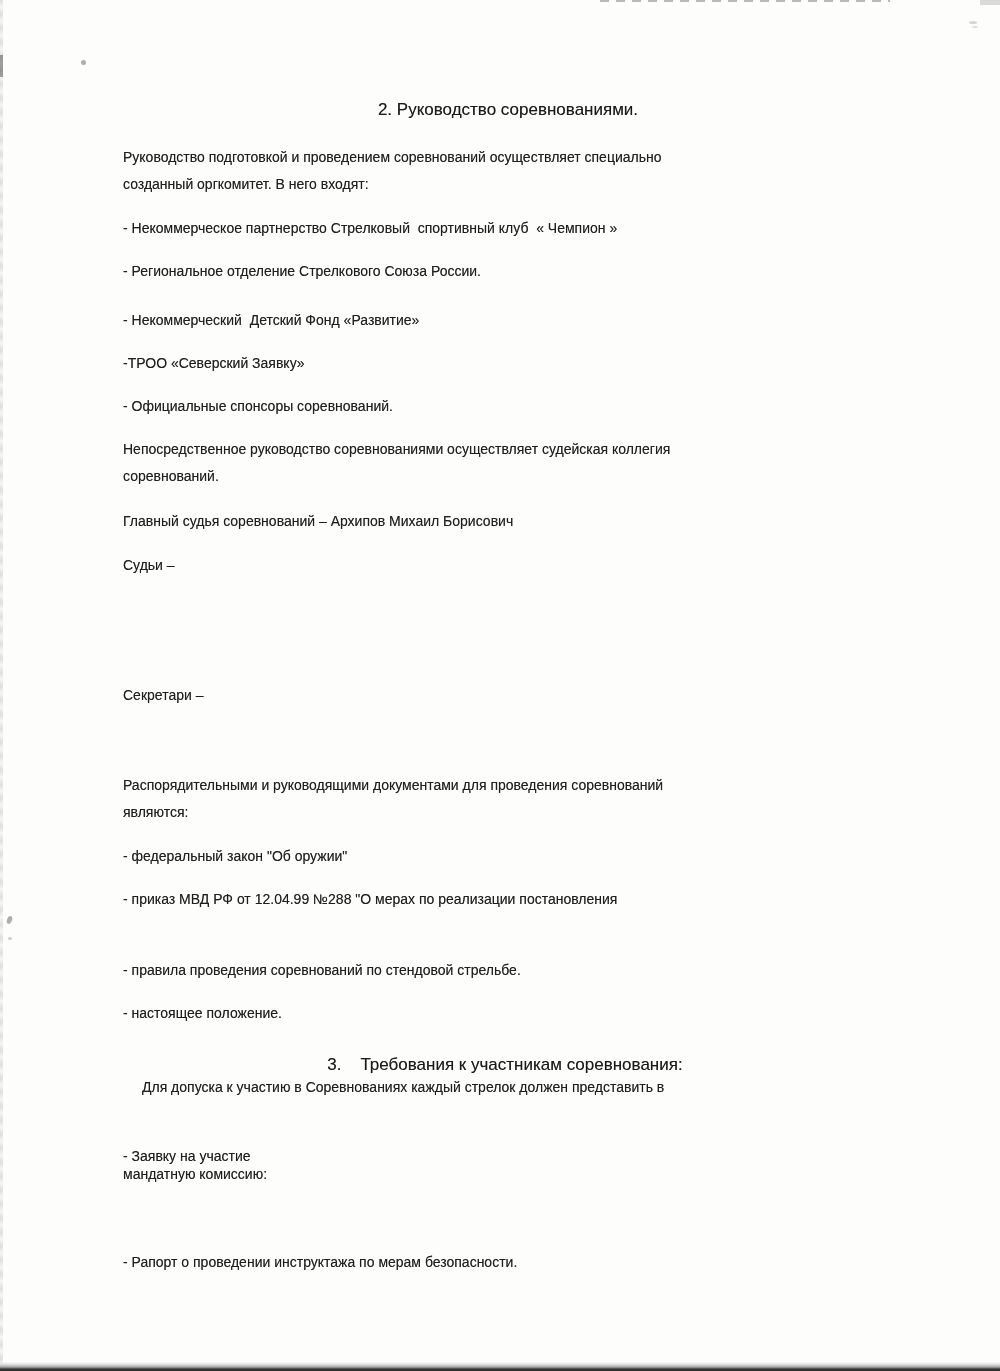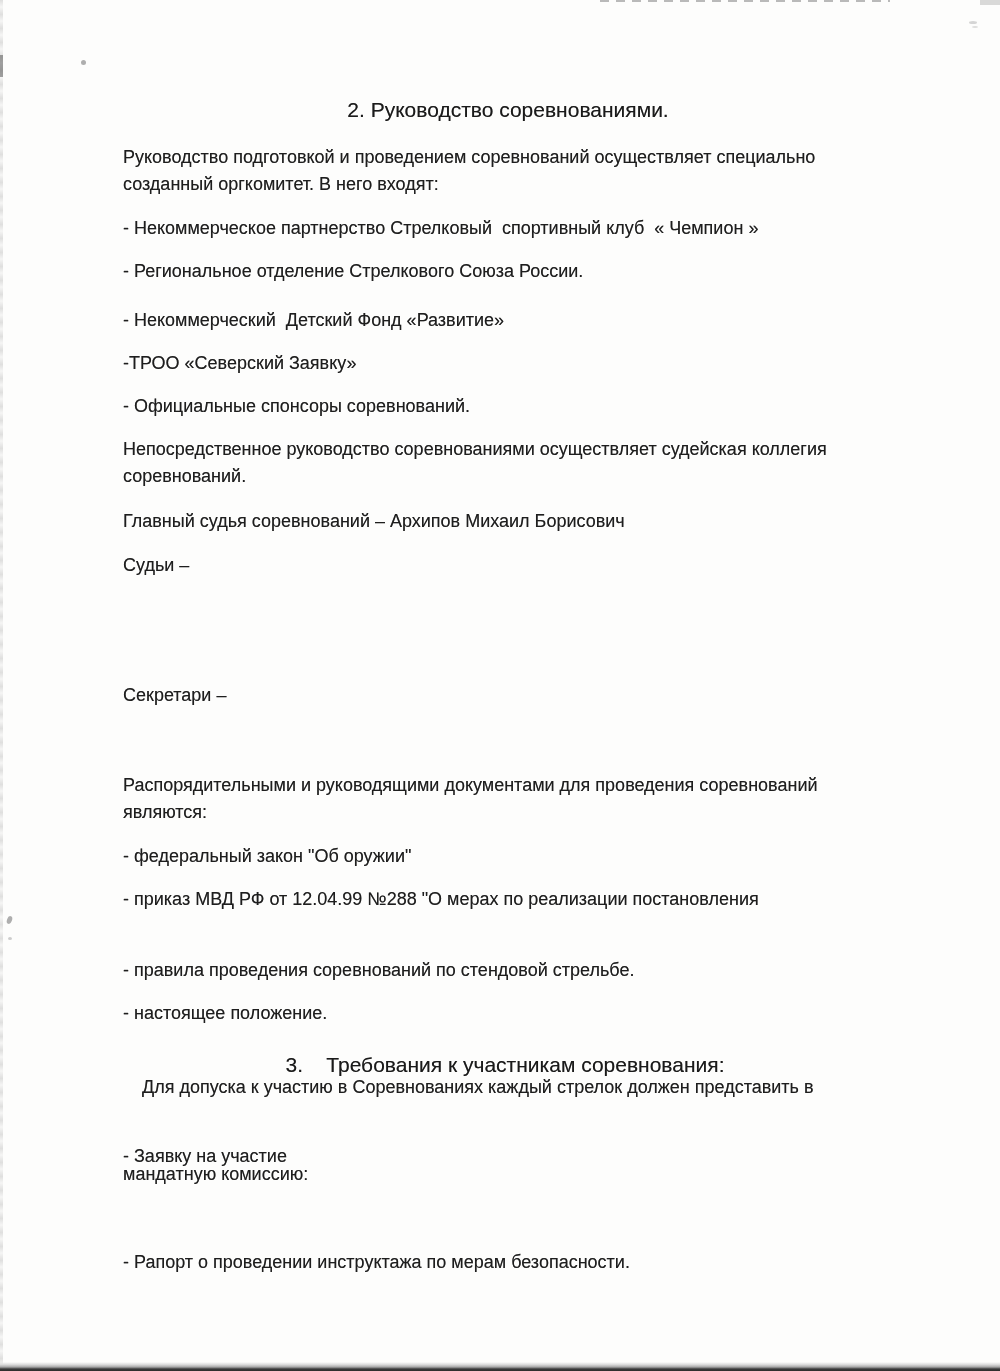--- a/index.html
+++ b/index.html
@@ -9,32 +9,32 @@
     height: 1371px;
     margin: 0 auto;
     background: #fdfdfc;
     overflow: hidden;
     font-family: "Liberation Sans", "DejaVu Sans", sans-serif;
     color: #1e1e1e;
   }
   .ln {
     position: absolute;
     left: 123px;
-    font-size: 18px;
+    font-size: 14px;
     line-height: 22px;
     white-space: pre;
     color: #1e1e1e;
     text-shadow: 0 0 0.6px rgba(40,40,40,0.55);
   }
   .heading {
     position: absolute;
     left: 0;
     width: 100%;
     text-align: center;
-    font-size: 21px;
+    font-size: 17px;
     line-height: 25px;
     white-space: pre;
     color: #1a1a1a;
     text-shadow: 0 0 0.6px rgba(40,40,40,0.55);
   }
   .heading.h2 { top: 97px; padding-left: 16px; box-sizing: border-box; }
   .heading.h3 { top: 1052px; padding-left: 10px; box-sizing: border-box; }
 
   
   .t148  { top: 146px; }

